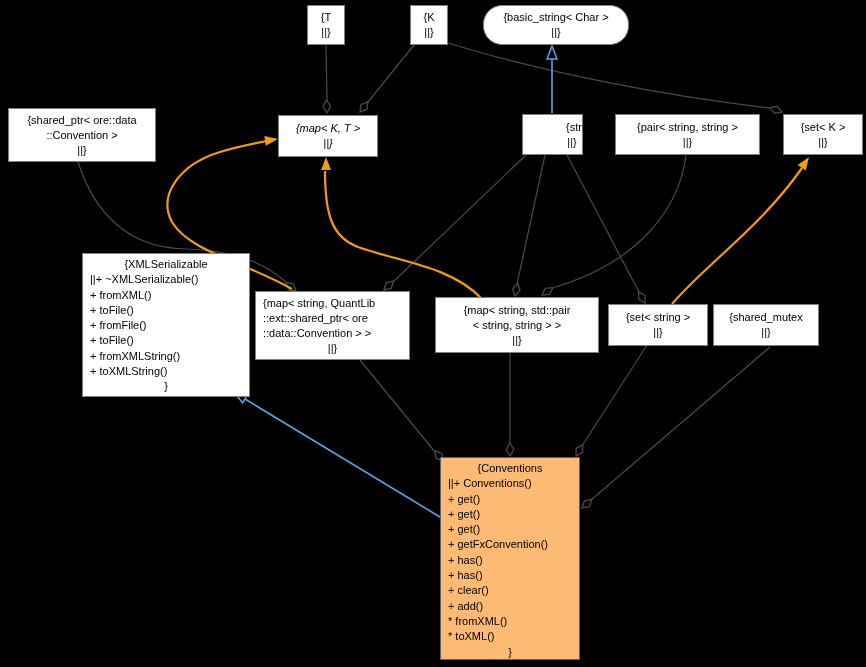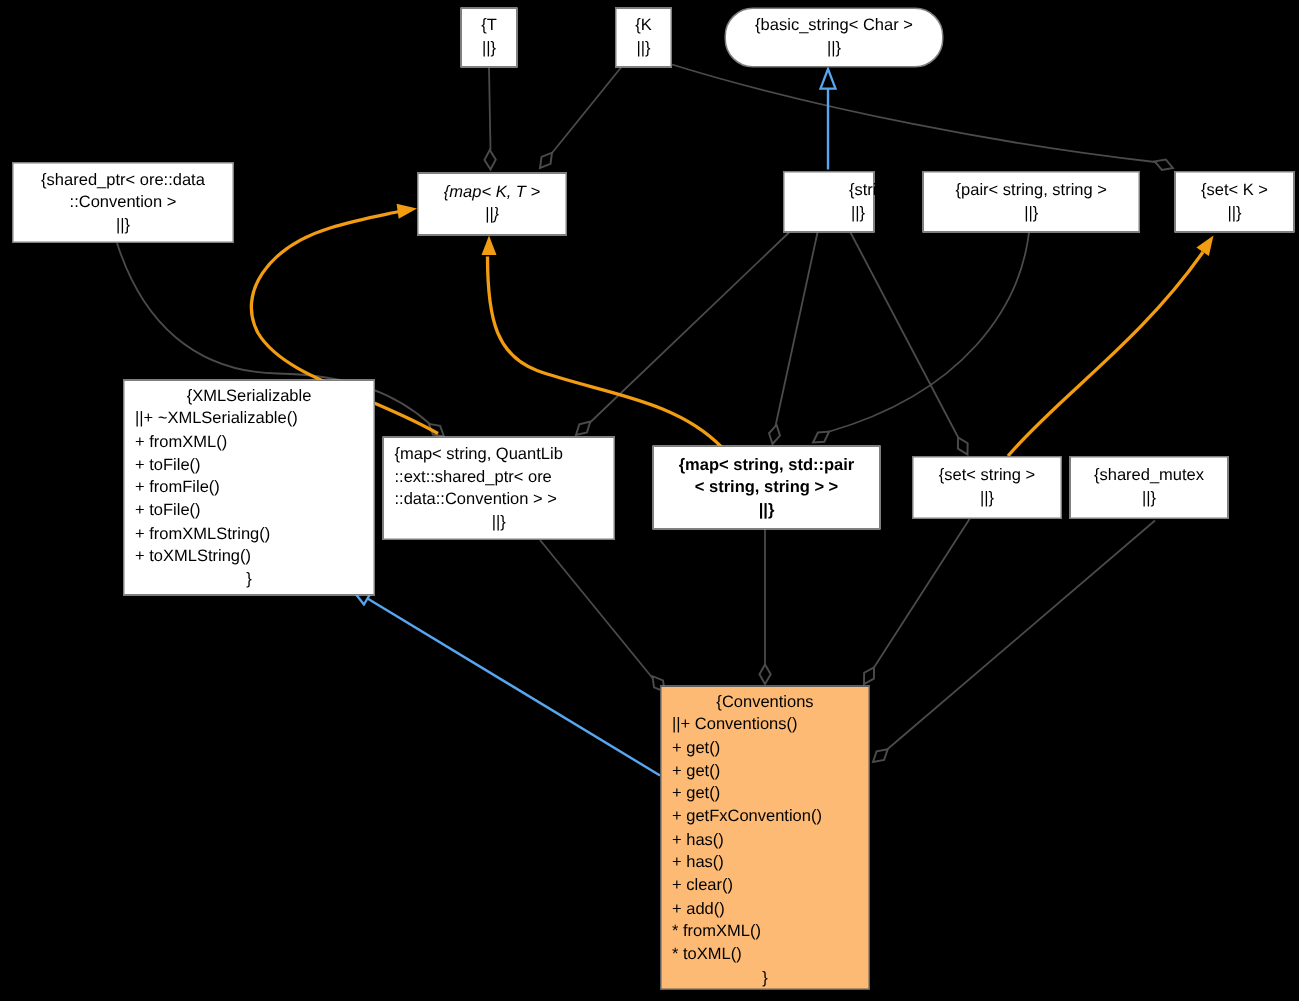--- a/index.html
+++ b/index.html
@@ -102,21 +102,21 @@
       <div class="line">+ fromXMLString()</div>
       <div class="line">+ toXMLString()</div>
       <div class="line">}</div>
     </div>
     <div class="node type-left" style="left: 255px; top: 291px; width: 155px; height: 69px;">
       <div class="line">{map&lt; string, QuantLib</div>
       <div class="line">::ext::shared_ptr&lt; ore</div>
       <div class="line">::data::Convention &gt; &gt;</div>
       <div class="line">||}</div>
     </div>
-    <div class="node type" style="left: 435px; top: 297px; width: 152px; height: 56px; font-weight: bold;">
+    <div class="node type" style="left: 435px; top: 297px; width: 164px; height: 56px;">
       <div class="line">{map&lt; string, std::pair</div>
       <div class="line">&lt; string, string &gt; &gt;</div>
       <div class="line">||}</div>
     </div>
     <div class="node type" style="left: 608px; top: 304px; width: 100px; height: 42px;">
       <div class="line">{set&lt; string &gt;</div>
       <div class="line">||}</div>
     </div>
     <div class="node type" style="left: 713px; top: 304px; width: 106px; height: 42px; align-items: center;">
       <div class="line">{shared_mutex</div>

